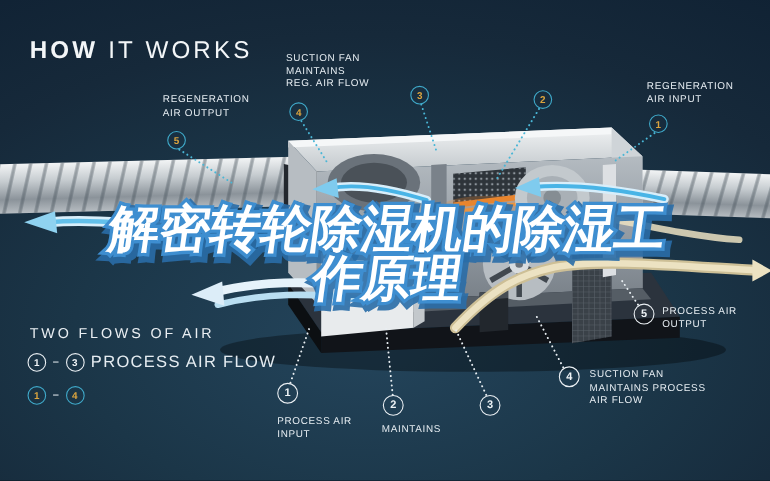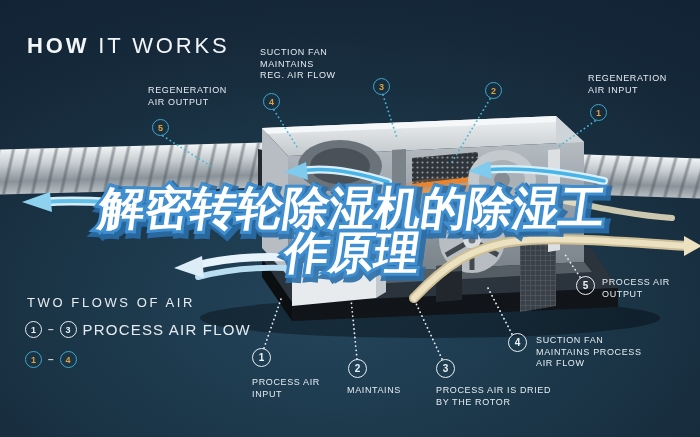--- a/index.html
+++ b/index.html
@@ -196,22 +196,20 @@
   <div class="badge regen" style="left:590px;top:104px">1</div>
 
   <div class="badge proc lg" style="left:252px;top:348px">1</div>
   <div class="lbl" style="left:252px;top:377px">PROCESS AIR
 INPUT</div>
 
   <div class="badge proc lg" style="left:348px;top:359px">2</div>
   <div class="lbl" style="left:347px;top:385px">MAINTAINS</div>
 
   <div class="badge proc lg" style="left:436px;top:359px">3</div>
-  <div class="lbl" style="left:436px;top:385px">PROCESS AIR IS DRIED
-BY THE ROTOR</div>
 
   <div class="badge proc lg" style="left:508px;top:333px">4</div>
   <div class="lbl" style="left:536px;top:335px">SUCTION FAN
 MAINTAINS PROCESS
 AIR FLOW</div>
 
   <div class="badge proc lg" style="left:576px;top:276px">5</div>
   <div class="lbl" style="left:602px;top:277px">PROCESS AIR
 OUTPUT</div>
 

